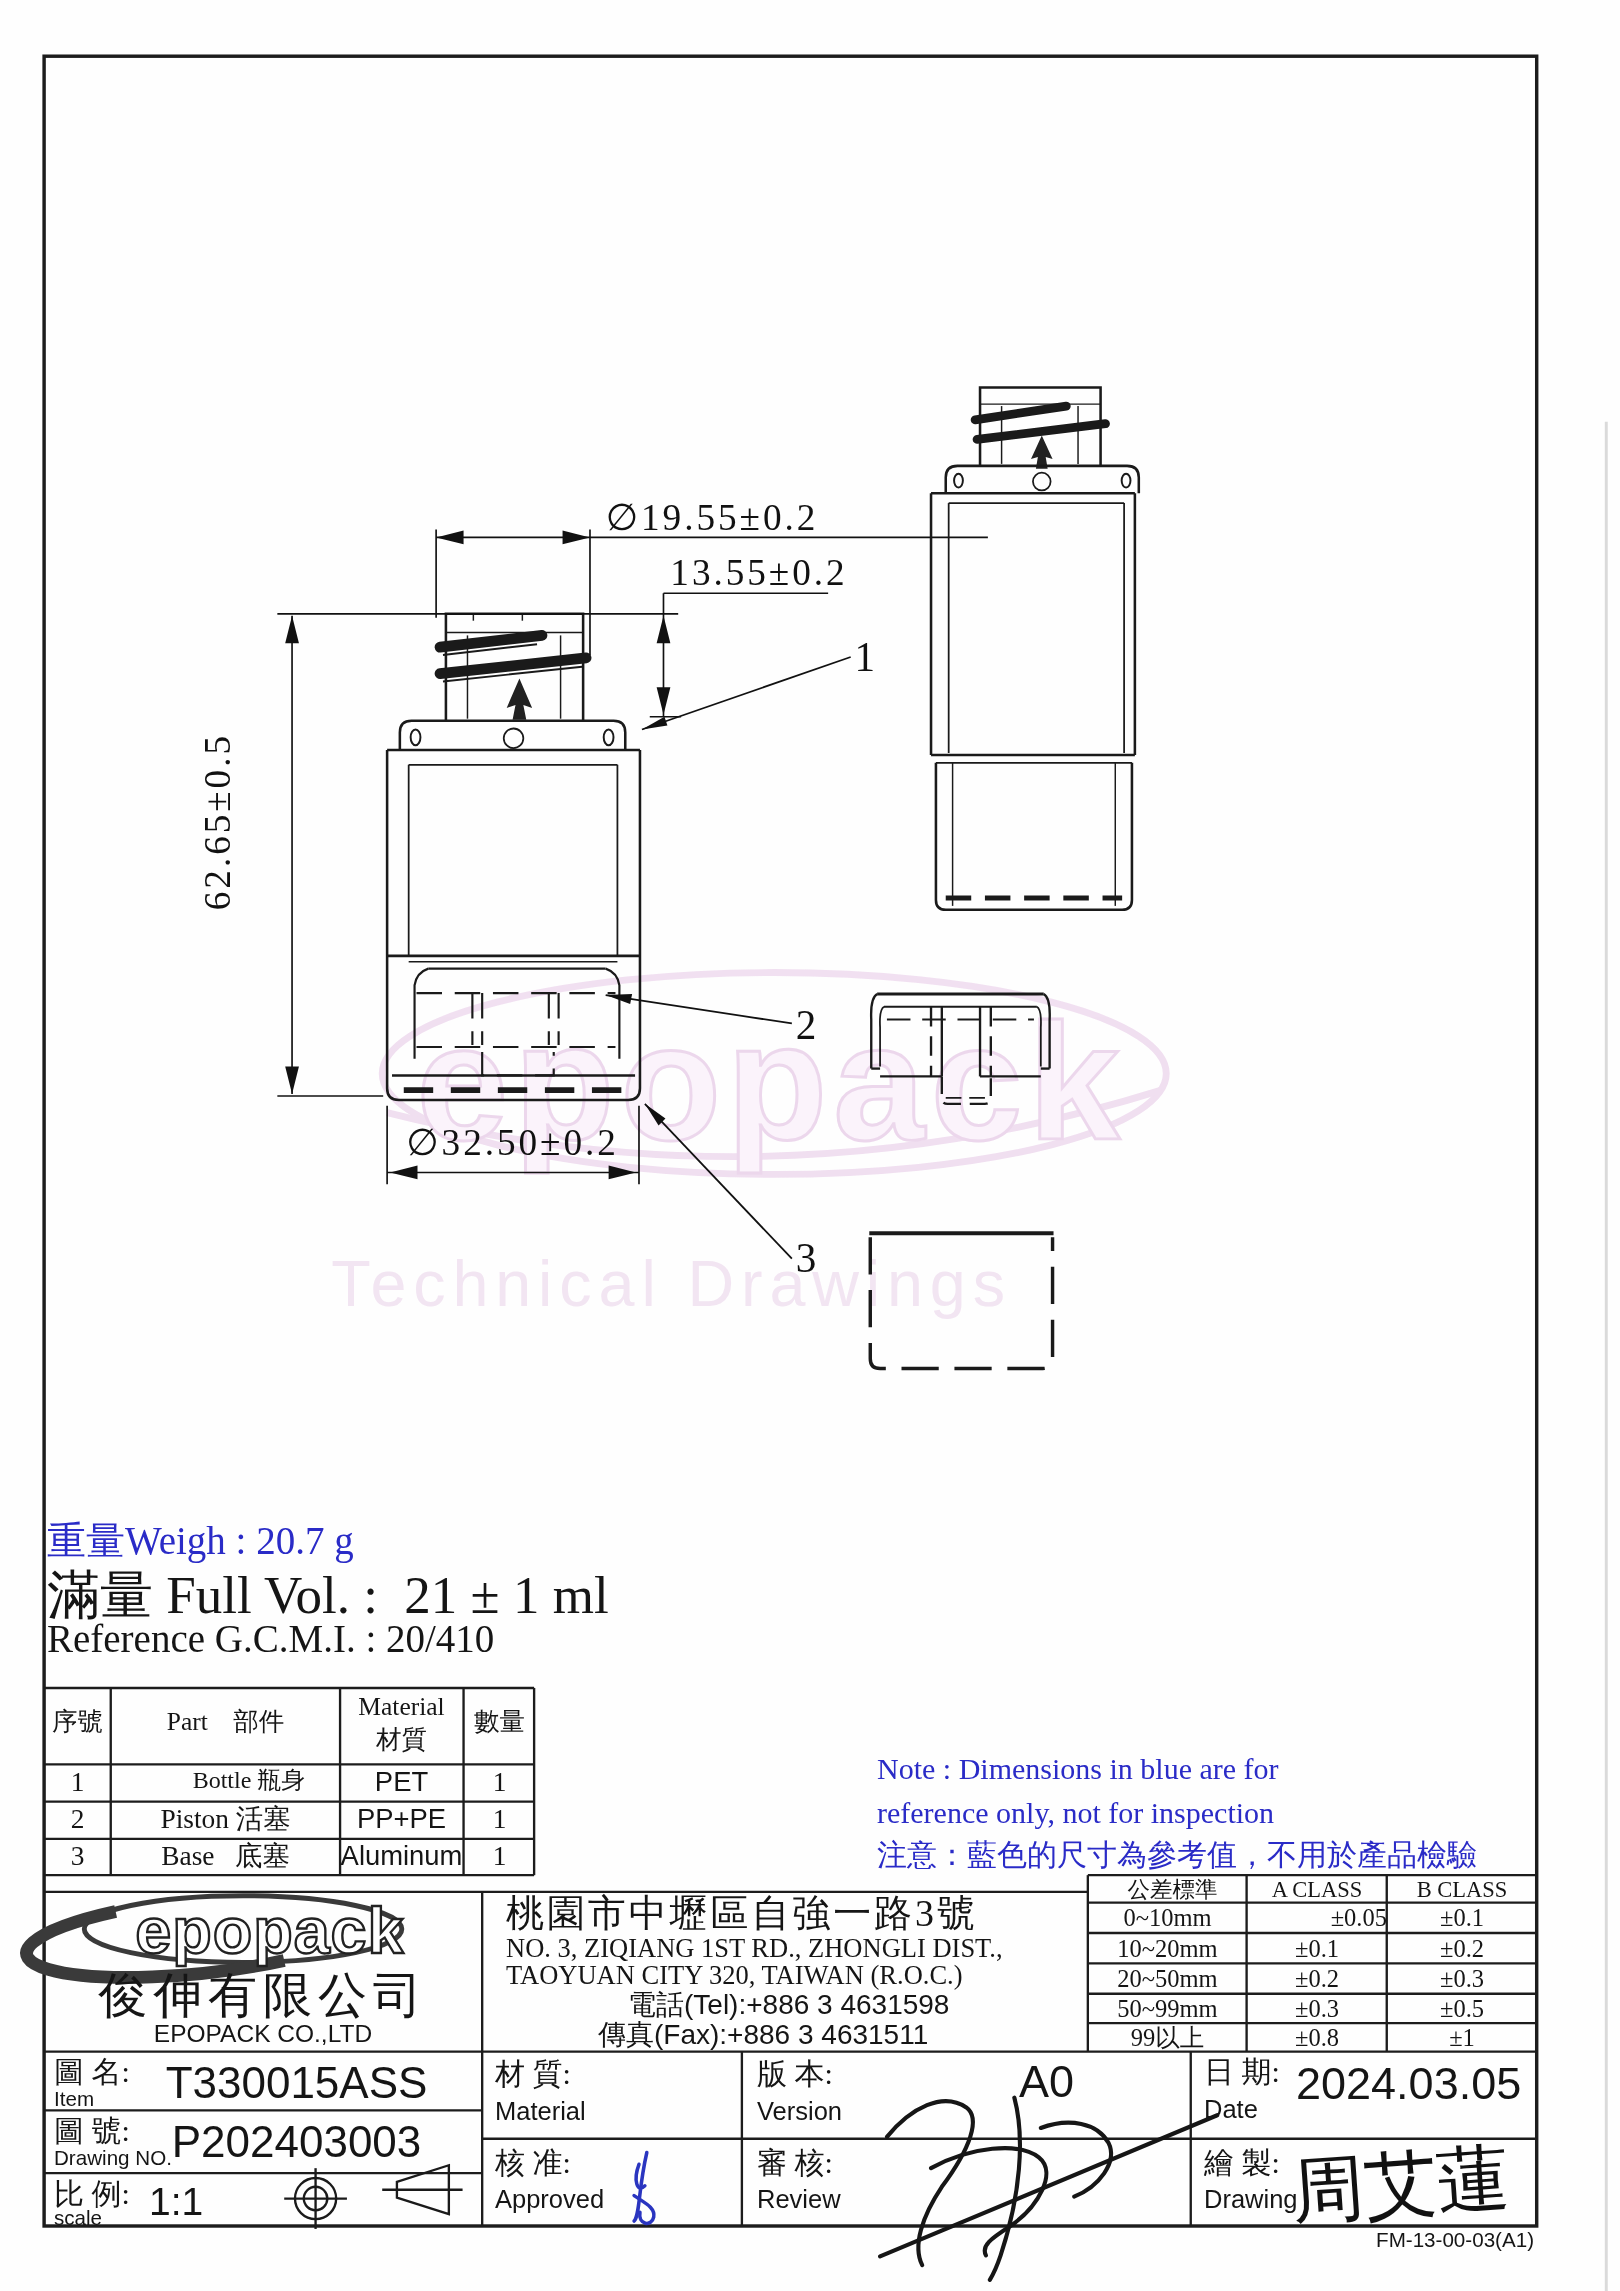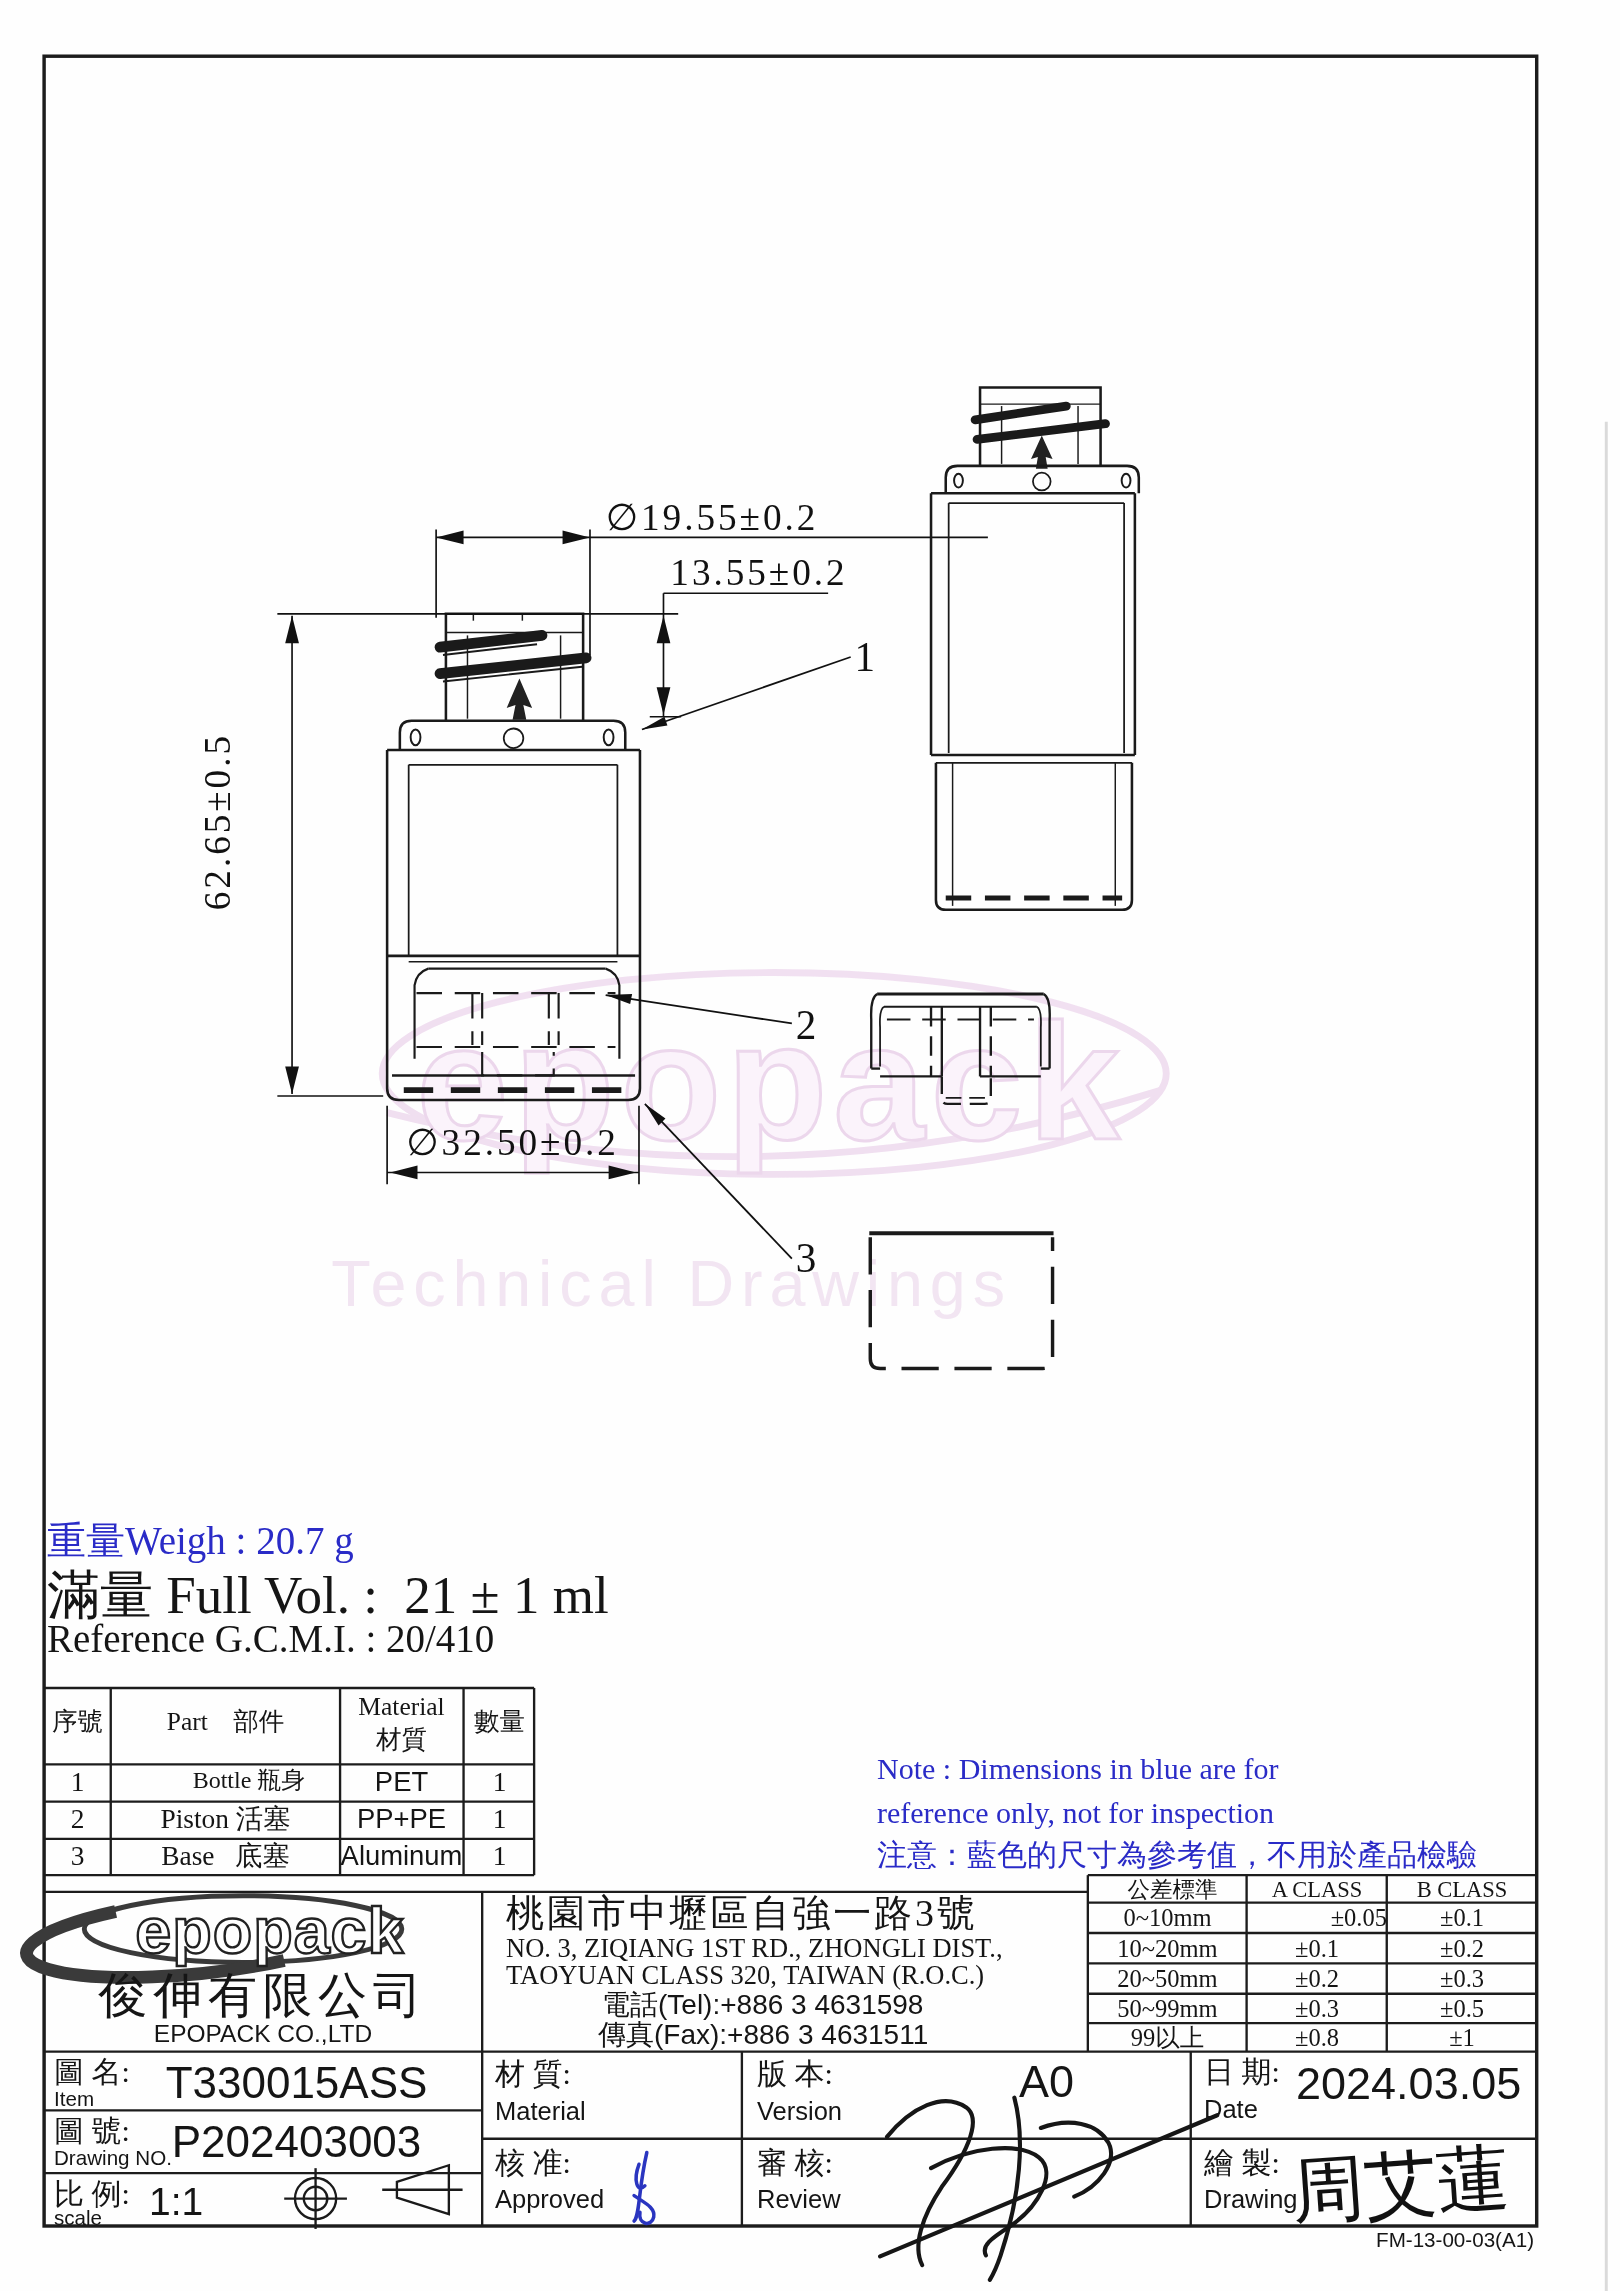--- a/index.html
+++ b/index.html
@@ -266,22 +266,22 @@
 
 <div class="t blue" style="left:877px;top:1753px;font-size:30px;">Note : Dimensions in blue are for</div>
 <div class="t blue" style="left:877px;top:1797px;font-size:30px;">reference only, not for inspection</div>
 <div class="t blue" style="left:877px;top:1839px;font-size:30px;">注意：藍色的尺寸為參考值，不用於產品檢驗</div>
 
 <div class="t c" style="left:44px;top:1970px;width:438px;font-size:49px;letter-spacing:5.9px;">俊伸有限公司</div>
 <div class="t c sans" style="left:44px;top:2021px;width:438px;font-size:24.5px;">EPOPACK CO.,LTD</div>
 
 <div class="t" style="left:506px;top:1894px;font-size:38px;letter-spacing:2.9px;">桃園市中壢區自強一路3號</div>
 <div class="t" style="left:506px;top:1935px;font-size:26.5px;">NO. 3, ZIQIANG 1ST RD., ZHONGLI DIST.,</div>
-<div class="t" style="left:506px;top:1962px;font-size:26.5px;">TAOYUAN CLASS 320, TAIWAN (R.O.C.)</div>
-<div class="t sans" style="left:602px;top:1990px;font-size:28px;">電話(Tel):+886 3 4631598</div>
+<div class="t" style="left:506px;top:1962px;font-size:26.5px;">TAOYUAN CITY 320, TAIWAN (R.O.C.)</div>
+<div class="t sans" style="left:628px;top:1990px;font-size:28px;">電話(Tel):+886 3 4631598</div>
 <div class="t sans" style="left:598px;top:2020px;font-size:28px;">傳真(Fax):+886 3 4631511</div>
 
 <div class="t c" style="left:1088px;top:1878px;width:169px;font-size:22.5px;">公差標準</div>
 <div class="t c" style="left:1247px;top:1878px;width:140px;font-size:22.5px;">A CLASS</div>
 <div class="t c" style="left:1387px;top:1878px;width:150px;font-size:22.5px;">B CLASS</div>
 
 <div class="t c" style="left:1088px;top:1905px;width:159px;font-size:24.5px;">0~10mm</div>
 <div class="t c" style="left:1247px;top:1905px;width:140px;font-size:24.5px;text-align:right;">±0.05</div>
 <div class="t c" style="left:1387px;top:1905px;width:150px;font-size:24.5px;">±0.1</div>
 

